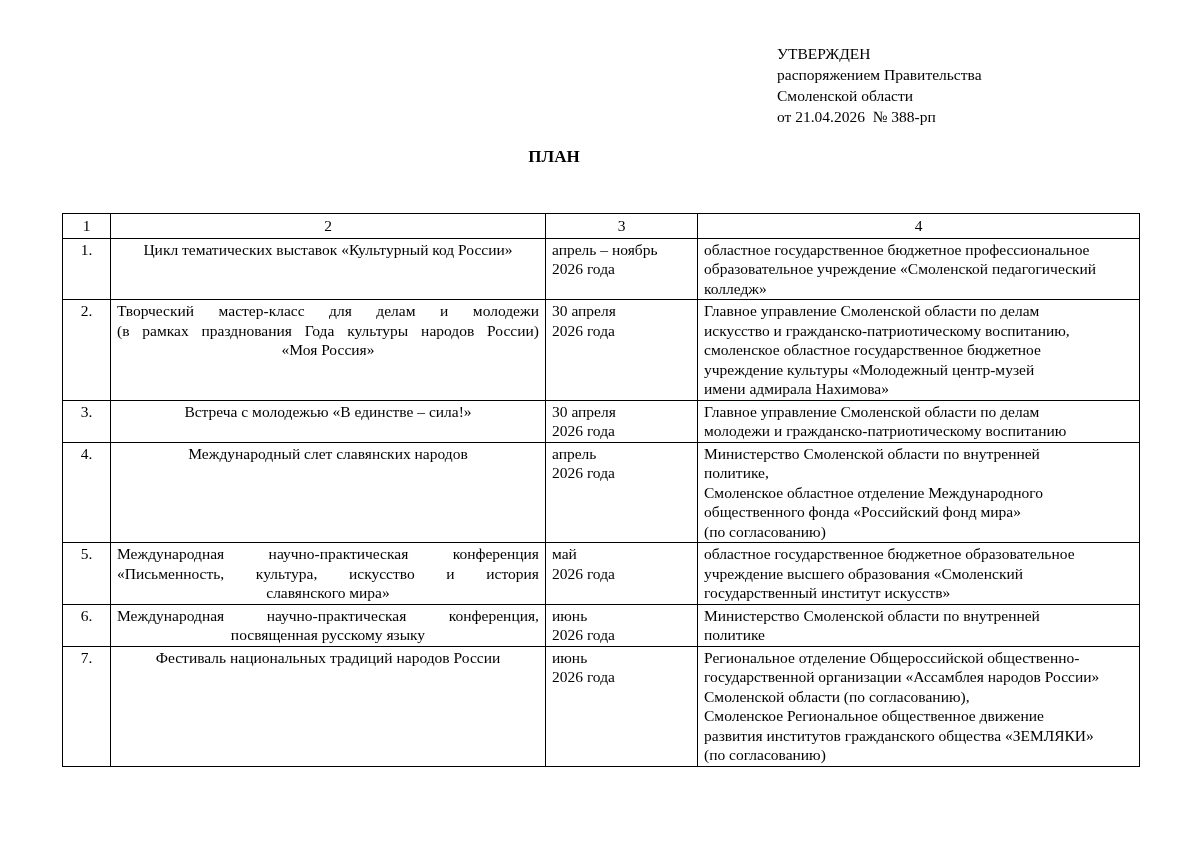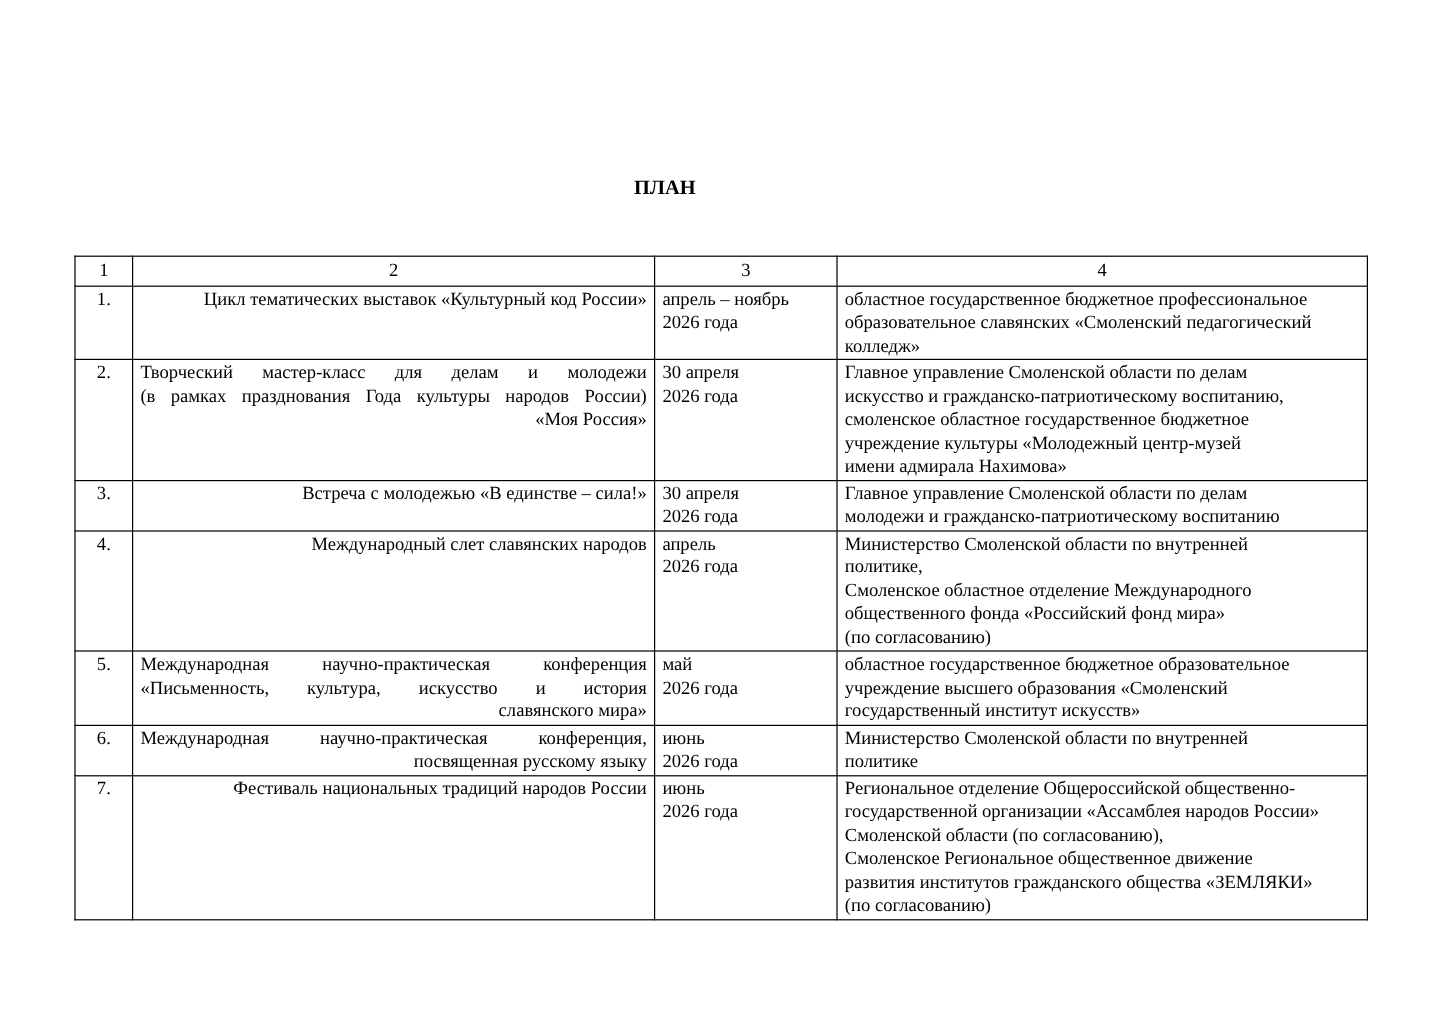--- a/index.html
+++ b/index.html
@@ -64,31 +64,35 @@
   td.col-num {
     text-align: center;
     padding: 1px 2px;
   }
   td.col-name {
     text-align: left;
     padding: 1px 8px;
   }
   td.col-term, td.col-resp {
   }
-  .name-line { text-align: right; }
+  .name-line { text-align: center; }
   .name-line.just {
     text-align: justify;
     text-align-last: justify;
   }
 </style>
 </head>
 <body>
 
 <div class="page">
 
+  <div class="approval">УТВЕРЖДЕН
+распоряжением Правительства
+Смоленской области
+от 21.04.2026  № 388-рп</div>
 
   <div class="title-block">
     <div>ПЛАН</div>
   </div>
 
   <table class="events">
     <colgroup>
       <col style="width:48px">
       <col style="width:435px">
       <col style="width:152px">
@@ -107,21 +111,21 @@
           <td class="col-num">1.</td>
           <td class="col-name">
             <div class="name-line">Цикл тематических выставок «Культурный код России»</div>
           </td>
           <td class="col-term">
             <div>апрель – ноябрь</div>
             <div>2026 года</div>
           </td>
           <td class="col-resp">
             <div>областное государственное бюджетное профессиональное</div>
-            <div>образовательное славянских «Смоленский педагогический</div>
+            <div>образовательное учреждение «Смоленской педагогический</div>
             <div>колледж»</div>
           </td>
         </tr>
         <tr>
           <td class="col-num">2.</td>
           <td class="col-name">
             <div class="name-line just">Творческий мастер-класс для делам и молодежи</div>
             <div class="name-line just">(в рамках празднования Года культуры народов России)</div>
             <div class="name-line">«Моя Россия»</div>
           </td>

